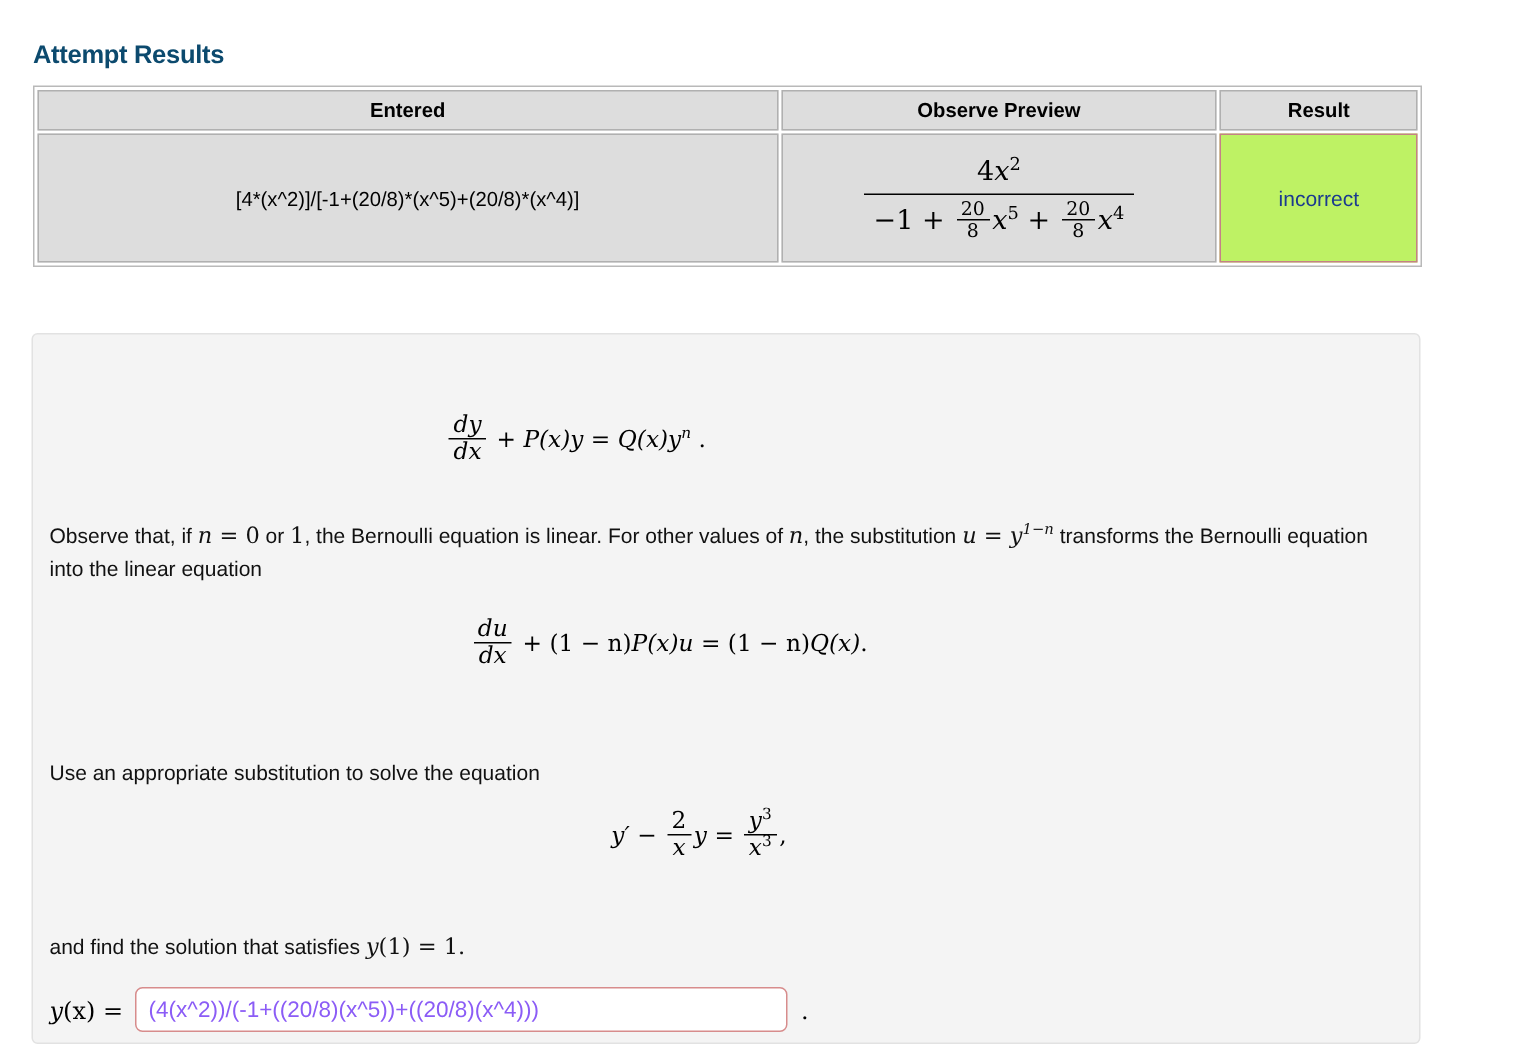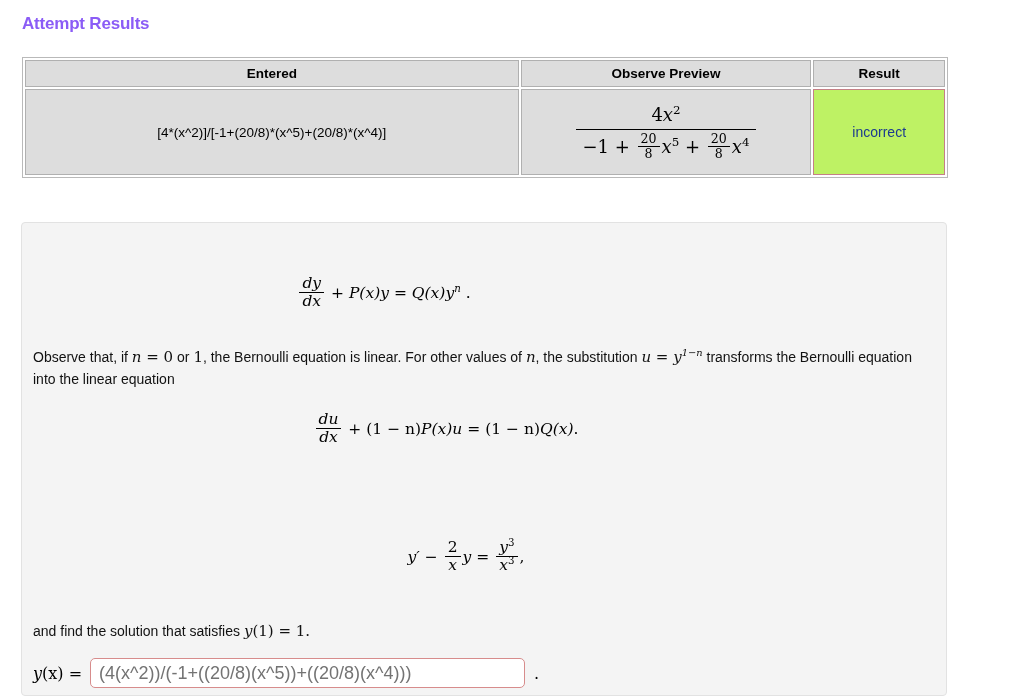--- a/index.html
+++ b/index.html
@@ -15,24 +15,24 @@
     color: #000000;
     overflow: hidden;
     position: relative;
   }
   .page { position: relative; width: 1024px; height: 698px; }
 
   
   .attempt-title {
     position: absolute;
     left: 22px;
-    top: 14px;
+    top: 27px;
     font-size: 17px;
     font-weight: bold;
-    color: #8b5cf6;
+    color: #0c4a6e;
     letter-spacing: -0.2px;
   }
 
   
   .results-table {
     position: absolute;
     left: 22px;
     top: 57px;
     width: 926px;
     border-collapse: separate;
@@ -166,22 +166,22 @@
   }
   .answer-input {
     width: 435px;
     height: 30px;
     box-sizing: border-box;
     background: #ffffff;
     border: 1.6px solid #d78c8c;
     border-radius: 5px;
     padding: 0 8px;
     font-family: "Liberation Sans", sans-serif;
-    font-size: 18px;
-    color: #737373;
+    font-size: 15px;
+    color: #8b5cf6;
     outline: none;
   }
   .answer-period {
     font-family: "DejaVu Serif", serif;
     font-size: 16px;
     margin-left: 9px;
   }
 </style>
 </head>
 <body>
@@ -232,20 +232,21 @@
     <div class="eq-display eq2">
       <span class="math">
         <span class="frac"><span class="num mi">du</span><span class="den mi">dx</span></span>
         <span class="mo">+</span>
         <span class="mn">(1 − n)</span><span class="mi">P(x)u</span>
         <span class="mo">=</span>
         <span class="mn">(1 − n)</span><span class="mi">Q(x)</span><span class="mo">.</span>
       </span>
     </div>
 
+    <div class="p-text stmt3">Use an appropriate substitution to solve the equation</div>
 
     <div class="eq-display eq3">
       <span class="math">
         <span class="mi prime">y′</span>
         <span class="mo">−</span>
         <span class="frac"><span class="num mn">2</span><span class="den mi">x</span></span><span class="mi">y</span>
         <span class="mo">=</span>
         <span class="frac"><span class="num"><span class="mi">y</span><sup class="exp">3</sup></span><span class="den"><span class="mi">x</span><sup class="exp">3</sup></span></span><span class="mo">,</span>
       </span>
     </div>

